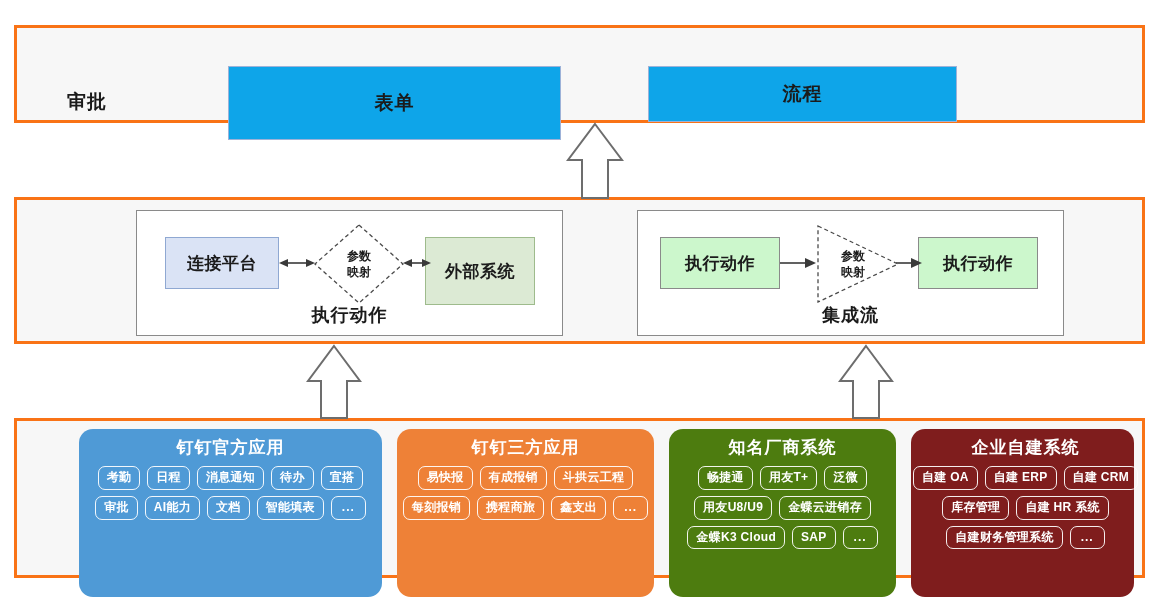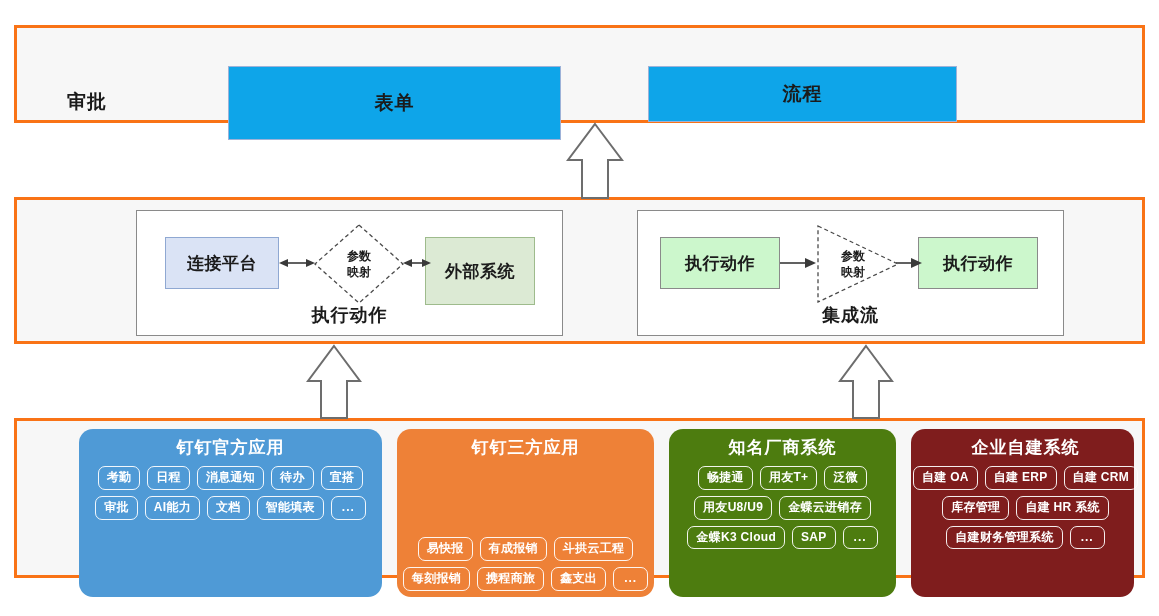--- a/index.html
+++ b/index.html
@@ -131,21 +131,21 @@
     display: flex;
     flex-direction: column;
     align-items: center;
   }
   .app-card.blue   { background: #4f9ad6; }
   .app-card.orange { background: #ee8137; }
   .app-card.green  { background: #4d7c0f; }
   .app-card.amber  { background: #7f1d1d; padding-left: 6px; }
 
   #card-official { left: 62px;  top: 8px;  width: 303px; height: 168px; }
-  #card-third    { left: 380px; top: 8px;  width: 257px; height: 168px; justify-content: space-between; }
+  #card-third    { left: 380px; top: 8px;  width: 257px; height: 168px; }
   #card-vendor   { left: 652px; top: 8px;  width: 227px; height: 168px; }
   #card-custom   { left: 894px; top: 8px;  width: 223px; height: 168px; }
 
   .card-title {
     font-size: 17px;
     font-weight: 700;
     color: #ffffff;
     letter-spacing: 1px;
     margin-bottom: 7px;
     text-align: center;

